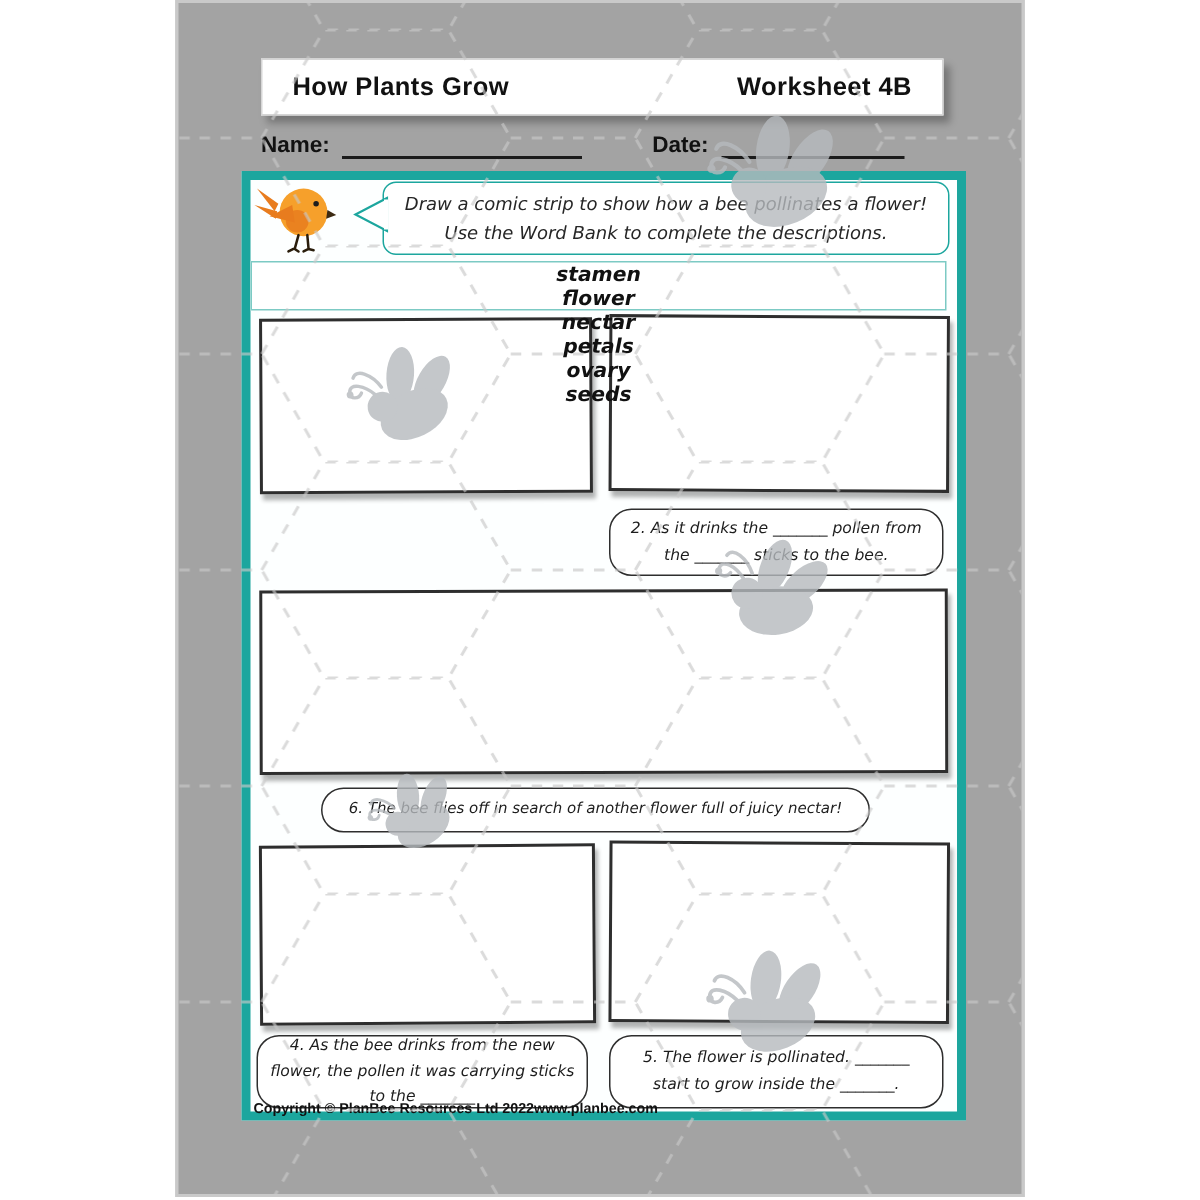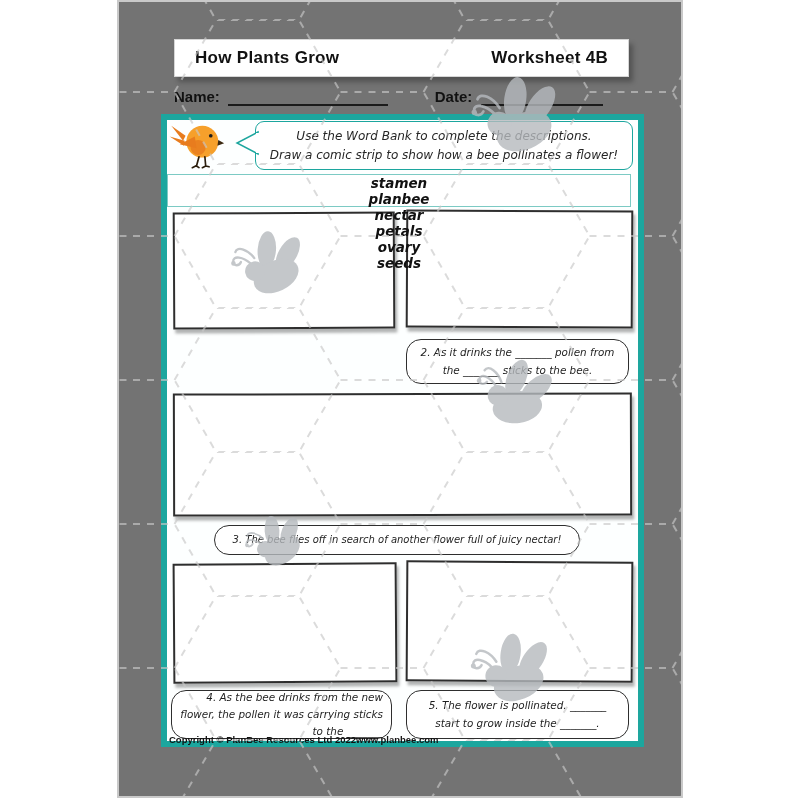--- a/index.html
+++ b/index.html
@@ -1,18 +1,18 @@
 <!DOCTYPE html>
 <html style="--teal: #1ca69e; --teal_light: #7ccac4; --orange: #f6a02b; --orange_dark: #e87c1e; --bee: #b6babe; --pattern: #c8c8c8; --ink: #262626; --border_gray: #c9c9c9;"><head>
 <meta charset="utf-8">
 <style>
   html,body{margin:0;padding:0;background:#ffffff;}
   .canvas{position:relative;width:800px;height:800px;background:#fff;overflow:hidden;
           font-family:"Liberation Sans",sans-serif;color:var(--ink,#262626);}
-  .page{position:absolute;left:117px;top:0;width:562px;height:794px;background:#737373;
+  .page{position:absolute;left:117px;top:0;width:562px;height:794px;background:#a3a3a3;
         border:2px solid var(--border_gray,#c9c9c9);}
   .layer{position:absolute;inset:0;}
   .content{z-index:10;}
   .hexes{z-index:40;pointer-events:none;}
   .bees{z-index:50;pointer-events:none;}
 
   
   .hdr-box{position:absolute;left:55px;top:37px;width:455px;height:38px;background:#fff;
            border:1px solid #d6d6d6;box-shadow:4px 5px 5px rgba(0,0,0,.28);
            display:flex;align-items:center;justify-content:space-between;padding:0 20px;box-sizing:border-box;}
@@ -48,21 +48,21 @@
   .p3{left:54px;top:561px;width:220px;height:116px;transform:rotate(-.4deg);}
   .p4{left:287px;top:559px;width:223px;height:117px;transform:rotate(.35deg);}
 
   
   .cap{position:absolute;background:#fff;border:1.8px solid #2e2e2e;border-radius:15px;
        display:flex;align-items:center;justify-content:center;text-align:center;
        font-size:10.4px;line-height:1.65;padding:3px 8px;box-sizing:border-box;color:#1d1d1d;}
   .c1{left:52px;top:337px;width:221px;height:45px;}
   .c2{left:287px;top:337px;width:223px;height:45px;}
   .c3{left:95px;top:523px;width:366px;height:30px;border-radius:999px;white-space:nowrap;font-size:10px;}
-  .c4{left:52px;top:688px;width:221px;height:49px;text-align:right;}
+  .c4{left:52px;top:688px;width:221px;height:49px;}
   .c5{left:287px;top:688px;width:223px;height:49px;}
 
   
   .footer{position:absolute;left:50px;top:732px;width:462px;display:flex;
           justify-content:flex-start;font-weight:bold;font-size:9.5px;color:#111;}
 
   .bee{position:absolute;opacity:.8;}
   .bird{position:absolute;left:48px;top:117px;width:64px;height:52px;z-index:12;}
 </style>
 </head>
@@ -107,45 +107,45 @@
         <circle cx="40" cy="27" r="19" style="fill:var(--orange)"></circle>
         <circle cx="35" cy="34" r="9" style="fill:var(--orange_dark)" opacity=".85"></circle>
         <path d="M31,21 L13,30 L33,35 Z" style="fill:var(--orange_dark)"></path>
         <circle cx="50" cy="20" r="2.2" fill="#1d1d1d"></circle>
         <path d="M59,25 L66,29 L58,32 Z" fill="#3c2a12"></path>
         <path d="M36,45 l-3,11 m-1,0 l-4,2 m5,-2 l3,2" stroke="#2a1d0c" stroke-width="2" fill="none" stroke-linecap="round"></path>
         <path d="M43,45 l1,11 m0,0 l-4,2 m4,-2 l4,1" stroke="#2a1d0c" stroke-width="2" fill="none" stroke-linecap="round"></path>
       </svg>
 
       <div class="bubble">
+        <div class="hand">Draw a comic strip to show how a bee pollinates a flower!</div>
         <div class="hand">Use the Word Bank to complete the descriptions.</div>
-        <div class="hand">Draw a comic strip to show how a bee pollinates a flower!</div>
       </div>
       <svg class="bubble-tail" width="24" height="26" viewBox="0 0 24 26">
         <path d="M23,2 L2,13 L23,24 Z" fill="#ffffff" style="stroke:var(--teal)" stroke-width="1.5"></path>
         <rect x="21" y="3" width="3" height="20" fill="#ffffff"></rect>
       </svg>
 
       <div class="wordbank">
         <span class="hand">stamen</span>
-        <span class="hand">planbee</span>
+        <span class="hand">flower</span>
         <span class="hand">nectar</span>
         <span class="hand">petals</span>
         <span class="hand">ovary</span>
         <span class="hand">seeds</span>
       </div>
 
       <div class="panel p1"></div>
       <div class="panel p2"></div>
       <div class="panel pw"></div>
       <div class="panel p3"></div>
       <div class="panel p4"></div>
 
       <div class="cap c2 hand">2. As it drinks the _______ pollen from the _______ sticks to the bee.</div>
-      <div class="cap c3 hand">3. The bee flies off in search of another flower full of juicy nectar!</div>
+      <div class="cap c3 hand">6. The bee flies off in search of another flower full of juicy nectar!</div>
       <div class="cap c4 hand">4. As the bee drinks from the new flower, the pollen it was carrying sticks to the _______</div>
       <div class="cap c5 hand">5. The flower is pollinated. _______ start to grow inside the _______.</div>
 
       <div class="footer">
         <span>Copyright © PlanBee Resources Ltd 2022</span>
         <span>www.planbee.com</span>
       </div>
     </div>
 
     <svg class="layer hexes" width="562" height="794">

